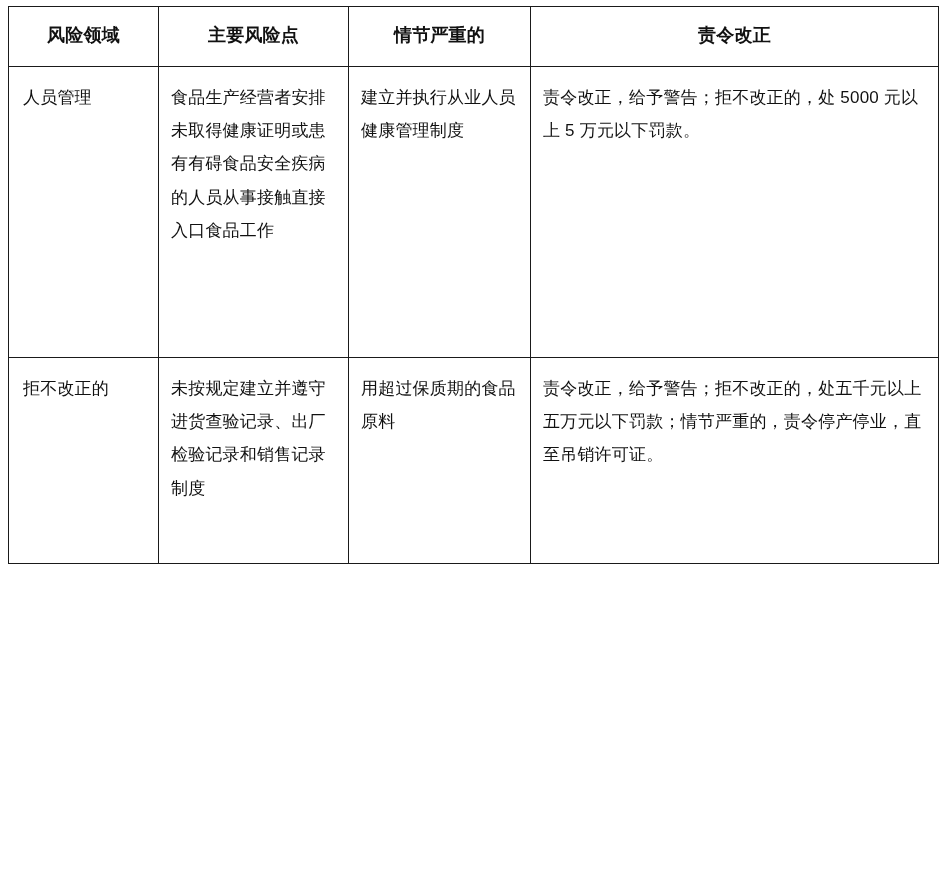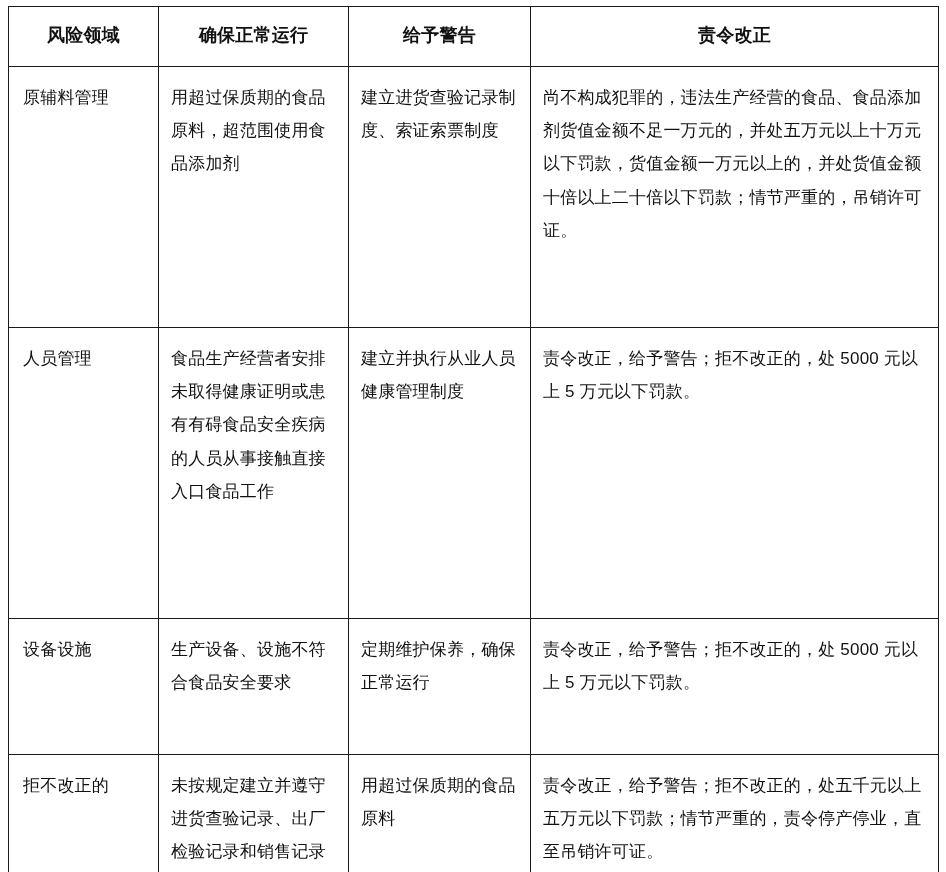--- a/index.html
+++ b/index.html
@@ -76,63 +76,35 @@
   <table class="risk-table">
     <colgroup>
       <col class="c0">
         <col class="c1">
         <col class="c2">
         <col class="c3">
     </colgroup>
     <thead>
       <tr>
         <th>风险领域</th>
-        <th>确保正常运行</th>
-        <th>给予警告</th>
+        <th>主要风险点</th>
+        <th>情节严重的</th>
         <th>责令改正</th>
       </tr>
     </thead>
     <tbody>
-      <tr class="r0">
-        <td class="col-area">
-            <span class="cell-text">原辅料管理</span>
-          </td>
-        <td class="col-risk">
-            <span class="cell-text">用超过保质期的食品原料，超范围使用食品添加剂</span>
-          </td>
-        <td class="col-req">
-            <span class="cell-text">建立进货查验记录制度、索证索票制度</span>
-          </td>
-        <td class="col-conseq">
-            <span class="cell-text">尚不构成犯罪的，违法生产经营的食品、食品添加剂货值金额不足一万元的，并处五万元以上十万元以下罚款，货值金额一万元以上的，并处货值金额十倍以上二十倍以下罚款；情节严重的，吊销许可证。</span>
-          </td>
-      </tr>
       <tr class="r1">
         <td class="col-area">
             <span class="cell-text">人员管理</span>
           </td>
         <td class="col-risk">
             <span class="cell-text">食品生产经营者安排未取得健康证明或患有有碍食品安全疾病的人员从事接触直接入口食品工作</span>
           </td>
         <td class="col-req">
             <span class="cell-text">建立并执行从业人员健康管理制度</span>
-          </td>
-        <td class="col-conseq">
-            <span class="cell-text">责令改正，给予警告；拒不改正的，处 5000 元以上 5 万元以下罚款。</span>
-          </td>
-      </tr>
-      <tr class="r2">
-        <td class="col-area">
-            <span class="cell-text">设备设施</span>
-          </td>
-        <td class="col-risk">
-            <span class="cell-text">生产设备、设施不符合食品安全要求</span>
-          </td>
-        <td class="col-req">
-            <span class="cell-text">定期维护保养，确保正常运行</span>
           </td>
         <td class="col-conseq">
             <span class="cell-text">责令改正，给予警告；拒不改正的，处 5000 元以上 5 万元以下罚款。</span>
           </td>
       </tr>
       <tr class="r3">
         <td class="col-area">
             <span class="cell-text">拒不改正的</span>
           </td>
         <td class="col-risk">

